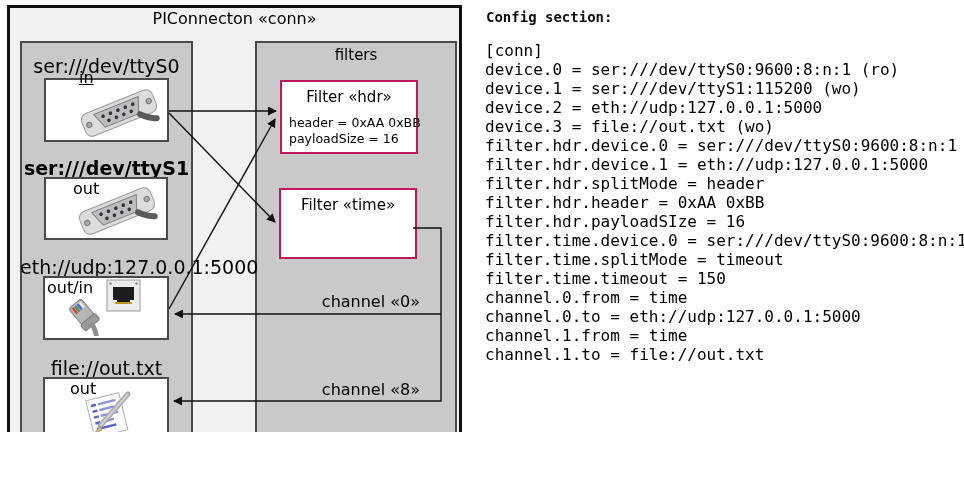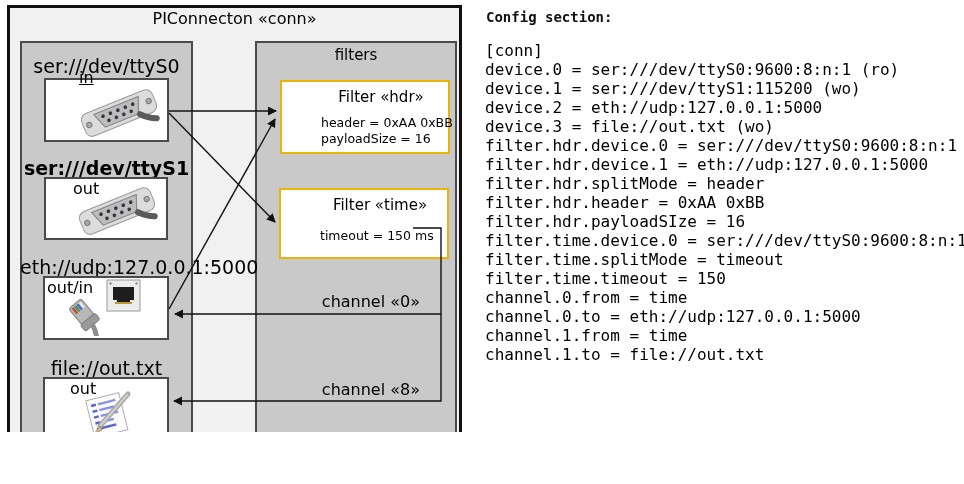--- a/index.html
+++ b/index.html
@@ -16,21 +16,21 @@
   .devices-panel{left:20px;top:41px;width:169px;height:418px;}
   .filters-panel{left:255px;top:41px;width:198px;height:418px;}
   .filters-label{left:255px;top:46px;width:202px;text-align:center;font-size:15px;}
 
   
   .dev-label{left:20px;width:173px;text-align:center;font-size:19px;white-space:nowrap;}
   .dev-box{background:#ffffff;border:2px solid #4a4a4a;}
   .dir-label{font-size:16px;line-height:16px;white-space:nowrap;}
 
   
-  .filter-box{background:#ffffff;border:2px solid #eab308;padding-left:32px;}
+  .filter-box{background:#ffffff;border:2px solid #be185d;}
   .filter-title{font-size:15px;text-align:center;margin-top:6px;white-space:nowrap;}
   .filter-props{font-size:12.5px;line-height:16px;margin:9px 0 0 7px;white-space:nowrap;}
   .props-gap-lg{margin-top:14px;}
 
   
   .channel-label{width:140px;text-align:right;font-size:16px;white-space:nowrap;}
 
   
   .config-heading{left:486px;top:9px;font:bold 14px/17px "DejaVu Sans Mono",monospace;color:#111;white-space:pre;}
   .config-body{left:485px;top:41px;font:16px/19px "DejaVu Sans Mono",monospace;color:#000;white-space:pre;}
@@ -141,23 +141,20 @@
   <div class="abs filter-box" style="left:280px;top:80px;width:134px;height:70px;">
     <div class="filter-title">Filter «hdr»</div>
     <div class="filter-props">
       <div>header = 0xAA 0xBB</div>
       <div>payloadSize = 16</div>
     </div>
   </div>
 
   <div class="abs filter-box" style="left:279px;top:188px;width:134px;height:67px;">
     <div class="filter-title">Filter «time»</div>
-    <div class="filter-props props-gap-lg">
-      <div>timeout = 150 ms</div>
-    </div>
   </div>
 
   <div class="abs channel-label" style="left:280px;top:292px;">channel «0»</div>
   <div class="abs channel-label" style="left:280px;top:380px;">channel «8»</div>
 
   <svg class="abs overlay" width="964" height="484" viewBox="0 0 964 484">
     <defs>
       <marker id="arr" markerUnits="userSpaceOnUse" markerWidth="12" markerHeight="10" refX="8" refY="4.5" orient="auto">
         <path d="M0,0 L9,4.5 L0,9 Z" fill="#111"></path>
       </marker>

